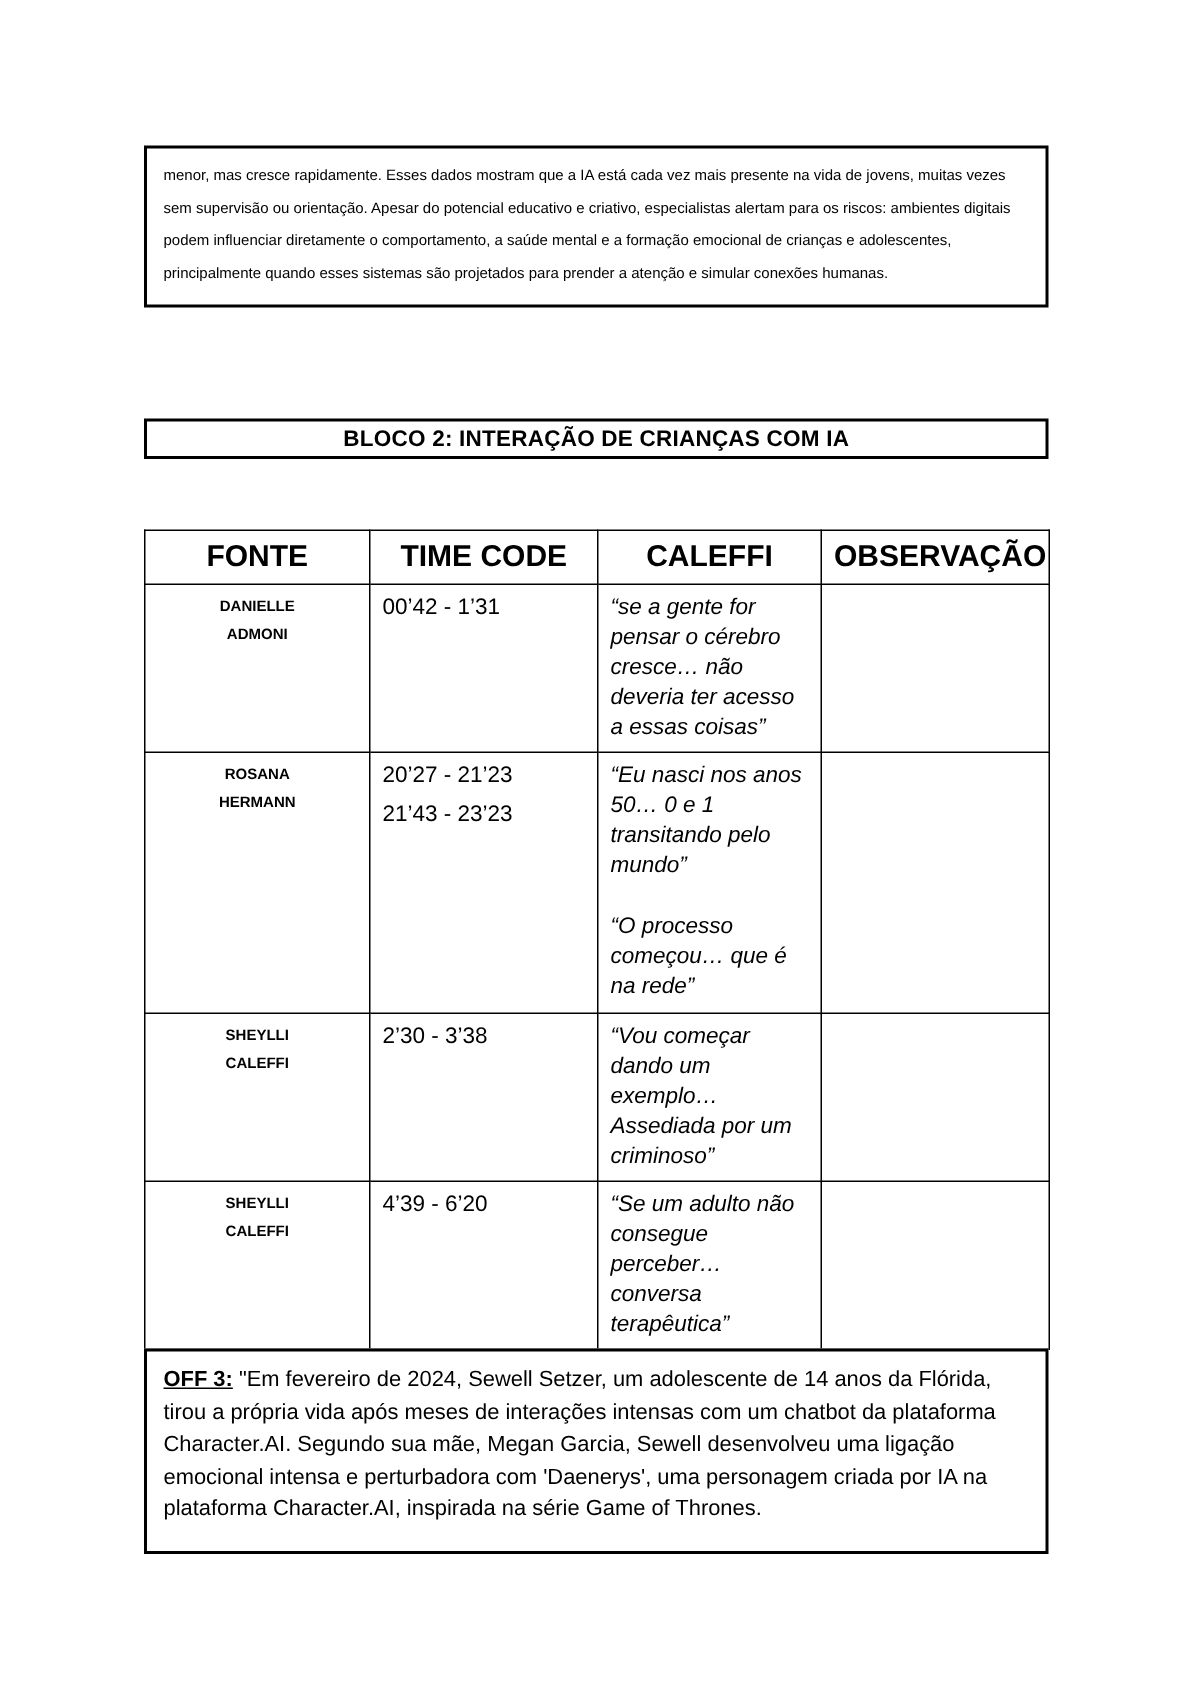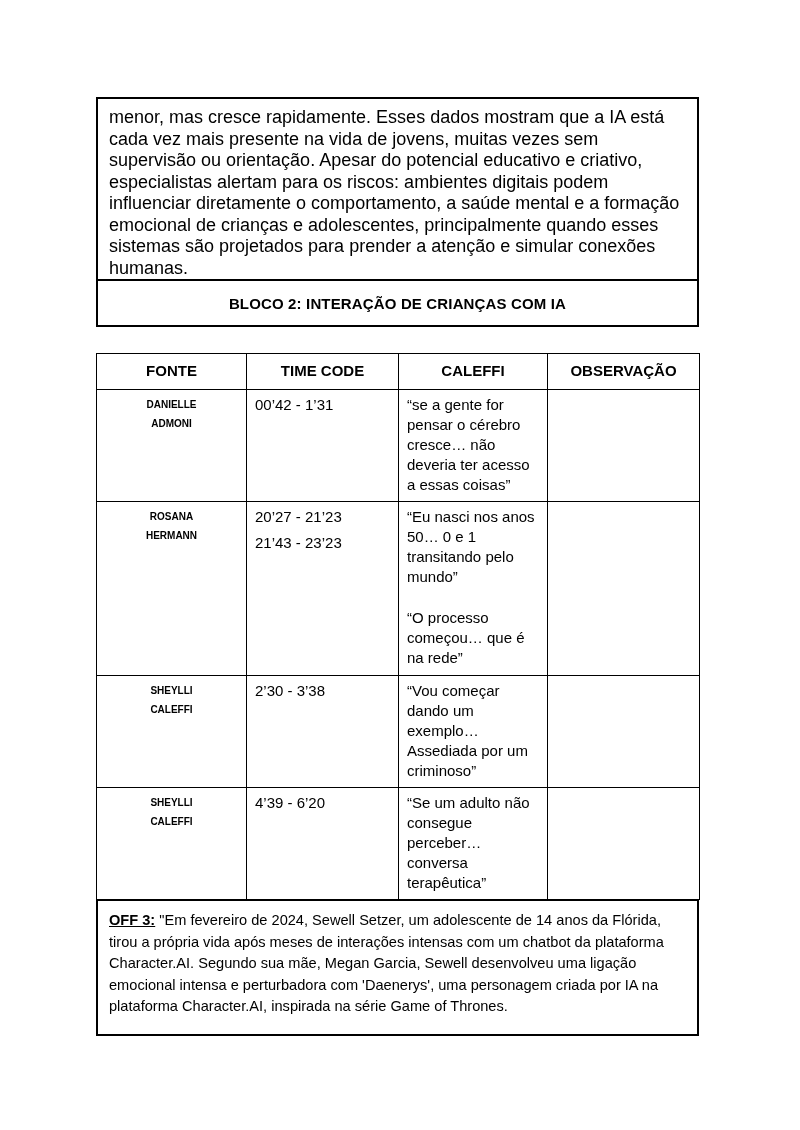--- a/index.html
+++ b/index.html
@@ -33,31 +33,31 @@
 
   
   #intro-box {
     left: 96px;
     top: 97px;
     width: 603px;
     padding: 8px 11px 10px 11px;
   }
   #intro-box p {
     margin: 0;
-    font-size: 18px;
+    font-size: 10px;
     line-height: 21.5px;
     text-align: left;
   }
 
   
   #section-header-box {
     left: 96px;
     top: 279px;
     width: 603px;
-    height: 48px;
+    height: 27px;
     display: flex;
     align-items: center;
     justify-content: center;
   }
   #section-header-box .section-title {
     font-size: 15px;
     font-weight: bold;
     letter-spacing: 0.15px;
     text-align: center;
   }
@@ -82,41 +82,41 @@
     border: 1.6px solid #000000;
     vertical-align: top;
     padding: 5px 8px 6px 8px;
     font-size: 15px;
     line-height: 20px;
     box-sizing: border-box;
   }
   #interview-table thead th {
     text-align: center;
     font-weight: bold;
-    font-size: 15px;
+    font-size: 20px;
     padding-top: 7px;
     padding-bottom: 8px;
     vertical-align: middle;
   }
   #interview-table td.cell-fonte {
     text-align: center;
     font-weight: bold;
     font-size: 10px;
     line-height: 19px;
   }
   #interview-table td.cell-time,
   #interview-table td.cell-trecho {
     text-align: left;
   }
   #interview-table td.cell-obs { text-align: left; }
 
   .tc-line { display: block; }
   .tc-line + .tc-line { margin-top: 6px; }
 
-  .quote-line { display: block; }
+  .quote-line { display: block; font-style: italic; }
   .quote-line + .quote-line { margin-top: 21px; }
 
   
   tr.row-h1 td { height: 106px; }
   tr.row-h2 td { height: 174px; }
   tr.row-h3 td { height: 83px; }
   tr.row-h4 td { height: 83px; }
 
   
   #off-box {

